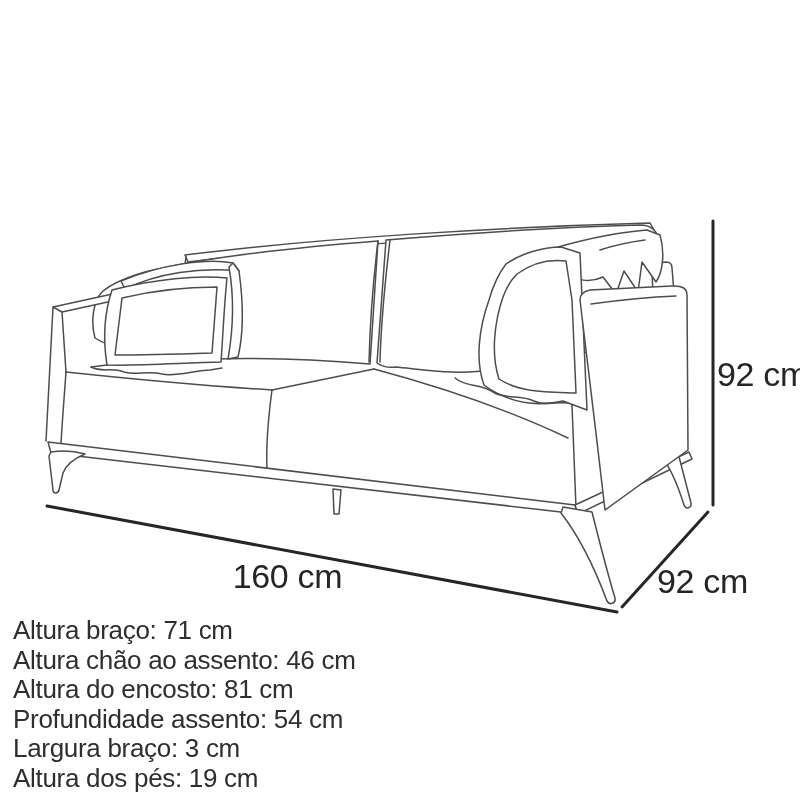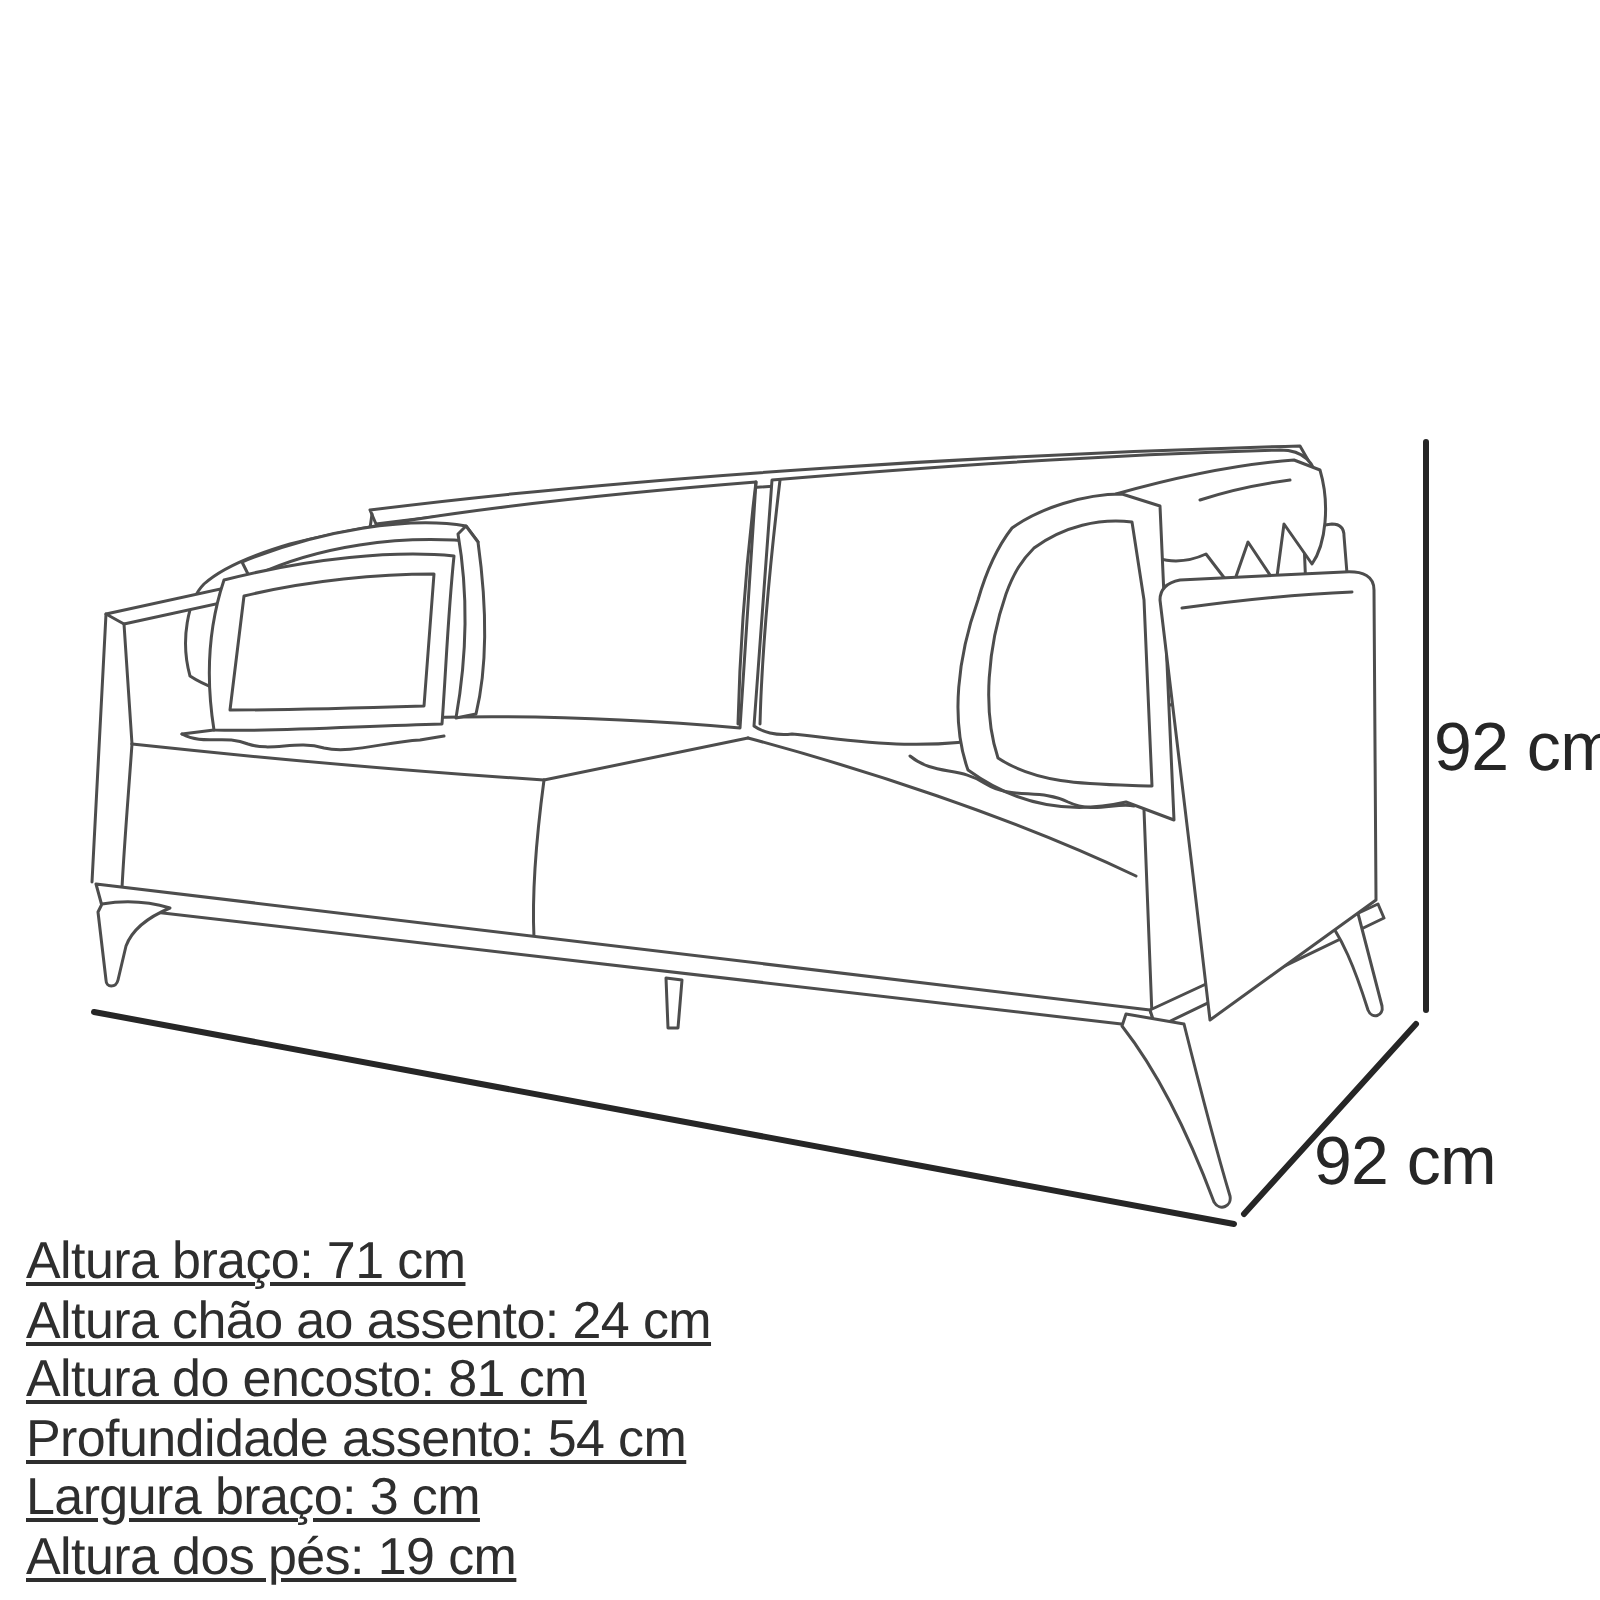--- a/index.html
+++ b/index.html
@@ -32,21 +32,21 @@
   #label-height { left: 717px; top: 355px; }
   #spec-list {
     position: absolute;
     left: 13px;
     top: 616px;
     color: #2e2e2e;
     font-size: 26px;
     line-height: 29.5px;
     letter-spacing: -0.3px;
   }
-  .spec-line { white-space: nowrap; text-decoration: underline; }
+  .spec-line { white-space: nowrap; }
 </style>
 </head>
 <body>
 
 <div id="stage">
 
   <svg id="drawing" width="800" height="800" viewBox="0 0 800 800">
 
     <g stroke="#4d4d4d" stroke-width="1.5" fill="#ffffff" stroke-linejoin="round" stroke-linecap="round">
 
@@ -117,27 +117,28 @@
       </g>
     </g>
 
     <g stroke="#262626" stroke-width="3" fill="none" stroke-linecap="round">
       <path d="M47,506 L617,612"></path>
       <path d="M622,607 L708,512"></path>
       <path d="M713,221 L713,505"></path>
     </g>
   </svg>
 
+  <div id="label-width" class="dim-label">160 cm</div>
 
   <div id="label-depth" class="dim-label">92 cm</div>
 
   <div id="label-height" class="dim-label">92 cm</div>
 
   <div id="spec-list">
     <div class="spec-line">Altura braço: 71 cm</div>
-    <div class="spec-line">Altura chão ao assento: 24 cm</div>
+    <div class="spec-line">Altura chão ao assento: 46 cm</div>
     <div class="spec-line">Altura do encosto: 81 cm</div>
     <div class="spec-line">Profundidade assento: 54 cm</div>
     <div class="spec-line">Largura braço: 3 cm</div>
     <div class="spec-line">Altura dos pés: 19 cm</div>
   </div>
 
 </div>
 
 </body></html>

